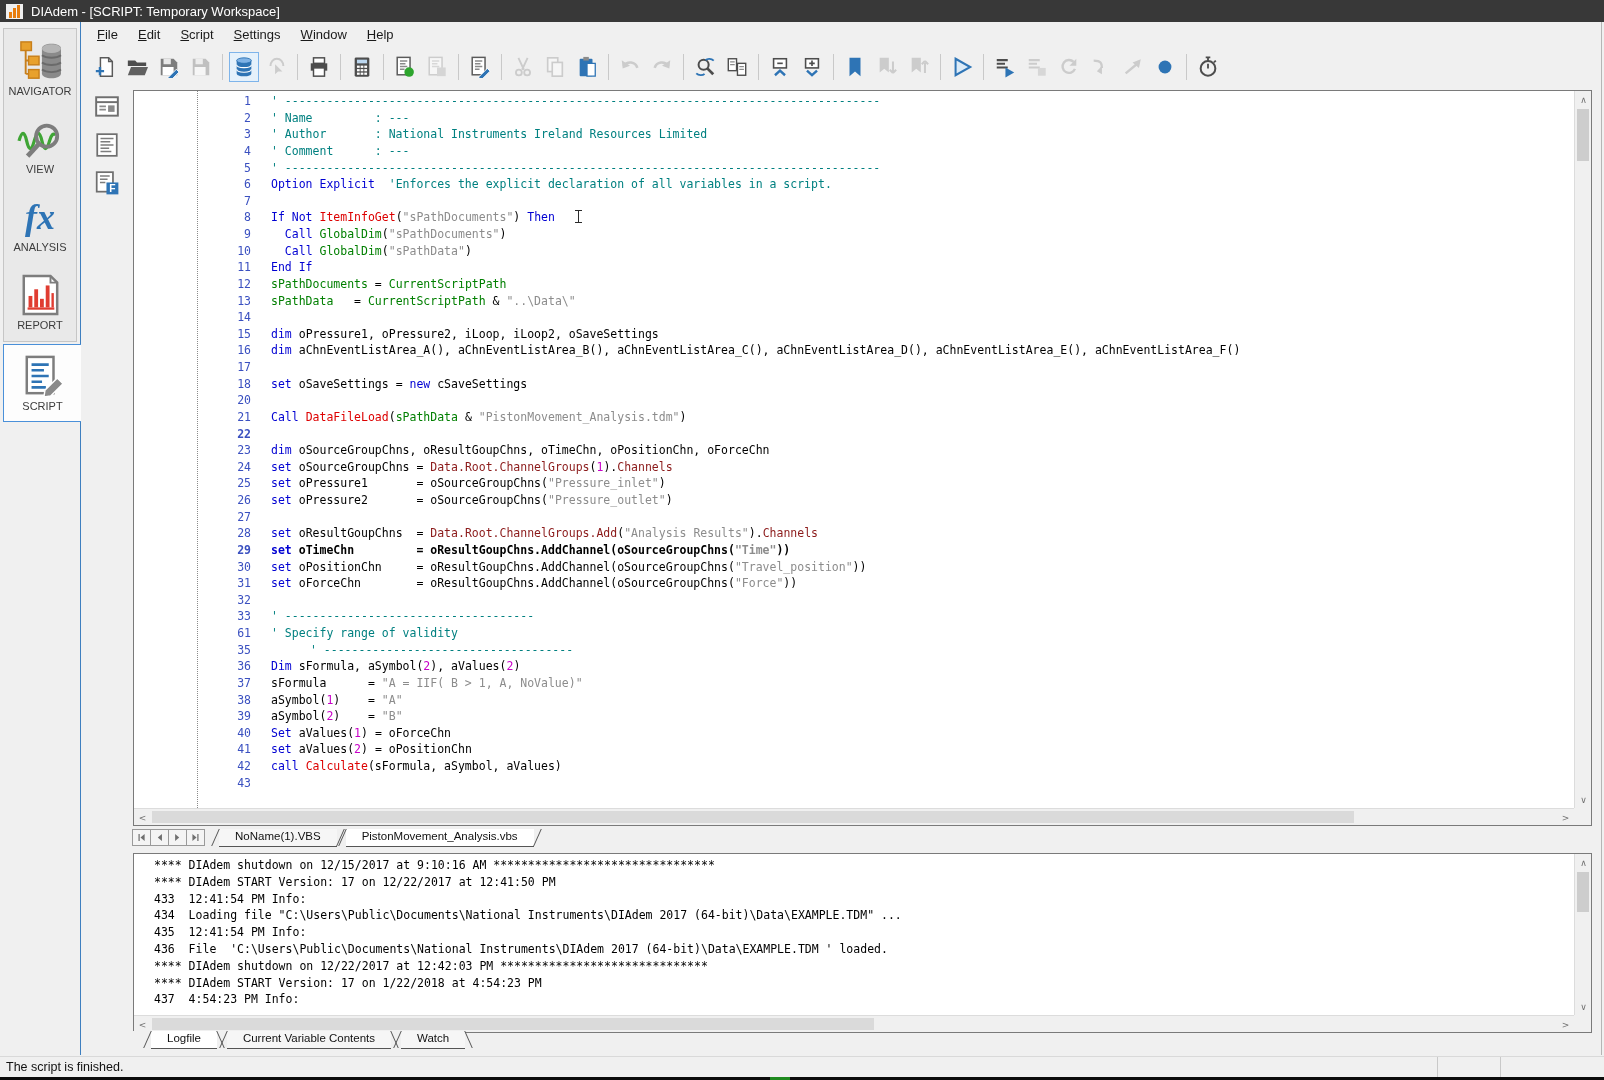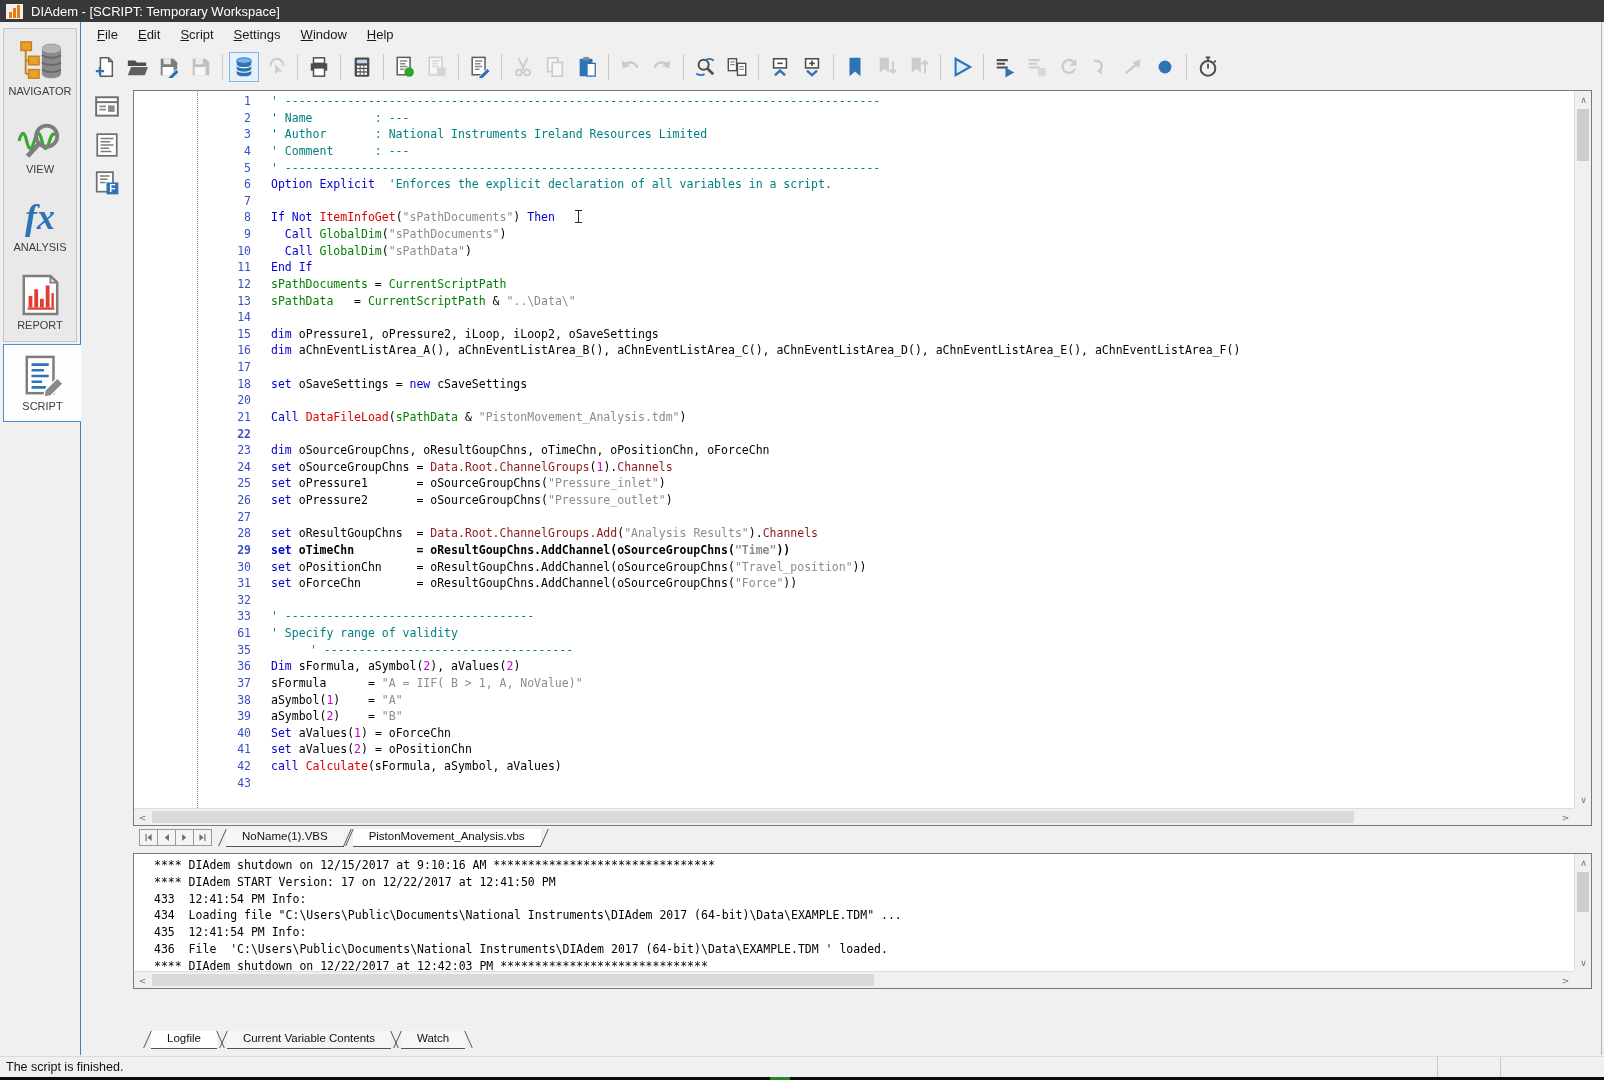--- a/index.html
+++ b/index.html
@@ -64,34 +64,34 @@
 
   
   .vscroll { position:absolute; right:0; top:0; bottom:17px; width:17px; background:#f0f0f0; border-left:1px solid #dcdcdc; }
   .hscroll { position:absolute; left:0; right:17px; bottom:0; height:17px; background:#f0f0f0; border-top:1px solid #dcdcdc; }
   .sb-arrow { position:absolute; width:17px; height:17px; color:#707070; font-size:9px; display:flex; align-items:center; justify-content:center; font-family:"DejaVu Sans", sans-serif; }
   .vthumb { position:absolute; left:2px; width:12px; background:#cdcdcd; }
   .hthumb { position:absolute; top:2px; height:12px; background:#dadada; }
   .corner { position:absolute; right:0; bottom:0; width:17px; height:17px; background:#f0f0f0; }
 
   
-  .etabbar { position:absolute; left:139px; top:829px; height:21px; width:1459px; display:flex; align-items:flex-start; background:#f0f0f0; z-index:1; }
+  .etabbar { position:absolute; left:132px; top:829px; height:21px; width:1459px; display:flex; align-items:flex-start; background:#f0f0f0; z-index:1; }
   .tabnav { display:flex; margin-right:6px; }
   .tabnav span { width:19px; height:17px; border:1px solid #9a9a9a; background:#f4f4f4; display:flex; align-items:center; justify-content:center; margin-right:-1px; }
   .tabnav svg { width:11px; height:11px; }
   .sheettab { position:relative; height:18px; padding:1px 16px 0 16px; font-size:11.5px; color:#111; background:#f6f6f6;
               border-bottom:1px solid #555; }
   .sheettab::before { content:""; position:absolute; left:-4px; top:0; height:17px; width:1px; background:#555; transform:skewX(-24deg); }
   .sheettab::after  { content:""; position:absolute; right:-4px; top:0; height:17px; width:1px; background:#555; transform:skewX(-24deg); }
   .sheettab.active { background:#ffffff; z-index:2; }
   .ltabs .sheettab::before { transform:skewX(-24deg); }
   .ltabs .sheettab::after  { transform:skewX(24deg); }
 
   
-  .logpanel { position:absolute; left:133px; top:853px; width:1459px; height:136px; background:#fff; border:1px solid #7a7a7a; }
+  .logpanel { position:absolute; left:133px; top:853px; width:1459px; height:180px; background:#fff; border:1px solid #7a7a7a; }
   .log-body { position:absolute; left:0; top:0; right:17px; bottom:17px; overflow:hidden; }
   .loglines { position:absolute; left:20px; top:4px; font-family:"DejaVu Sans Mono", monospace; font-size:11.5px; color:#000; }
   .ll { height:16.8px; white-space:pre; }
 
   
   .ltabbar { position:absolute; left:133px; top:1031px; height:22px; display:flex; background:#f0f0f0; padding-left:8px; z-index:1; }
 
   
   .statusbar { position:absolute; left:0; top:1056px; width:1604px; height:21px; background:#f0f0f0; border-top:1px solid #d9d9d9;
                font-size:12.5px; color:#111; display:flex; align-items:center; }

